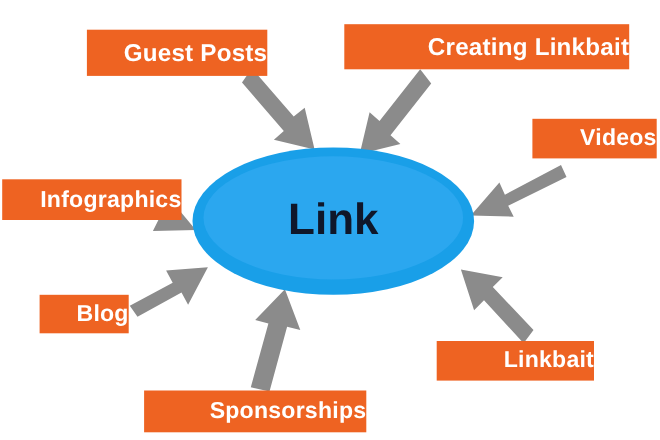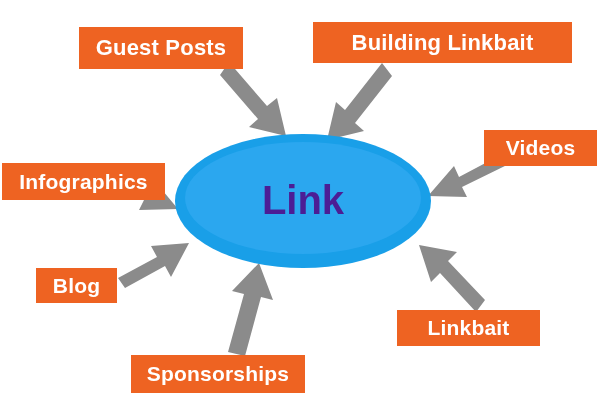--- a/index.html
+++ b/index.html
@@ -23,21 +23,21 @@
     position: absolute;
     left: 0;
     top: 0;
     width: 600px;
     height: 400px;
   }
   .node-box {
     position: absolute;
     display: flex;
     align-items: center;
-    justify-content: center;
+    justify-content: flex-end;
     background: #ee6322;
     color: #ffffff;
     font-family: "Liberation Sans", sans-serif;
     font-weight: 700;
     letter-spacing: 0.2px;
     white-space: nowrap;
     box-sizing: border-box;
     z-index: 3;
   }
   #center-node {
@@ -110,46 +110,46 @@
       <path d="M 228 352 L 244 294 L 232 291 L 259 263 L 273 300 L 261 297 L 245 356 Z" fill="#8b8b8b"></path>
     </g>
 
     <g>
       <path d="M 476 312 L 440 273 L 431 282 L 419 245 L 457 252 L 448 261 L 485 300 Z" fill="#8b8b8b"></path>
     </g>
   </svg>
 
   <div id="center-node" style="background: rgb(25, 159, 232);">
     <div id="center-node-inner" style="background: rgb(43, 167, 239);"></div>
-    <div id="center-label" style="color: #4c1d95;">
+    <div id="center-label" style="color: #0f172a;">
       <span class="line1">Link</span>
     </div>
   </div>
 
   <div class="node-box" style="left: 79px; top: 27px; width: 164px; height: 42px; font-size: 22px; background: rgb(238, 99, 34); color: rgb(255, 255, 255);">
       <span>Guest Posts</span>
     </div>
 
   <div class="node-box" style="left: 313px; top: 22px; width: 259px; height: 41px; font-size: 22px; background: rgb(238, 99, 34); color: rgb(255, 255, 255);">
-      <span>Building Linkbait</span>
+      <span>Creating Linkbait</span>
     </div>
 
   <div class="node-box" style="left: 2px; top: 127px; width: 163px; height: 37px; font-size: 21px; background: rgb(238, 99, 34); color: rgb(255, 255, 255); margin-top: 36px;">
       <span>Infographics</span>
     </div>
 
-  <div class="node-box" style="left: 484px; top: 130px; width: 113px; height: 36px; font-size: 21px; background: rgb(238, 99, 34); color: rgb(255, 255, 255);">
+  <div class="node-box" style="left: 484px; top: 108px; width: 113px; height: 36px; font-size: 21px; background: rgb(238, 99, 34); color: rgb(255, 255, 255);">
       <span>Videos</span>
     </div>
 
   <div class="node-box" style="left: 36px; top: 268px; width: 81px; height: 35px; font-size: 21px; background: rgb(238, 99, 34); color: rgb(255, 255, 255);">
       <span>Blog</span>
     </div>
 
-  <div class="node-box" style="left: 131px; top: 355px; width: 174px; height: 38px; font-size: 21px; background: rgb(238, 99, 34); color: rgb(255, 255, 255);">
+  <div class="node-box" style="left: 131px; top: 355px; width: 202px; height: 38px; font-size: 21px; background: rgb(238, 99, 34); color: rgb(255, 255, 255);">
       <span>Sponsorships</span>
     </div>
 
   <div class="node-box" style="left: 397px; top: 310px; width: 143px; height: 36px; font-size: 21px; background: rgb(238, 99, 34); color: rgb(255, 255, 255);">
       <span>Linkbait</span>
     </div>
 
 </div>
 
 </body></html>

